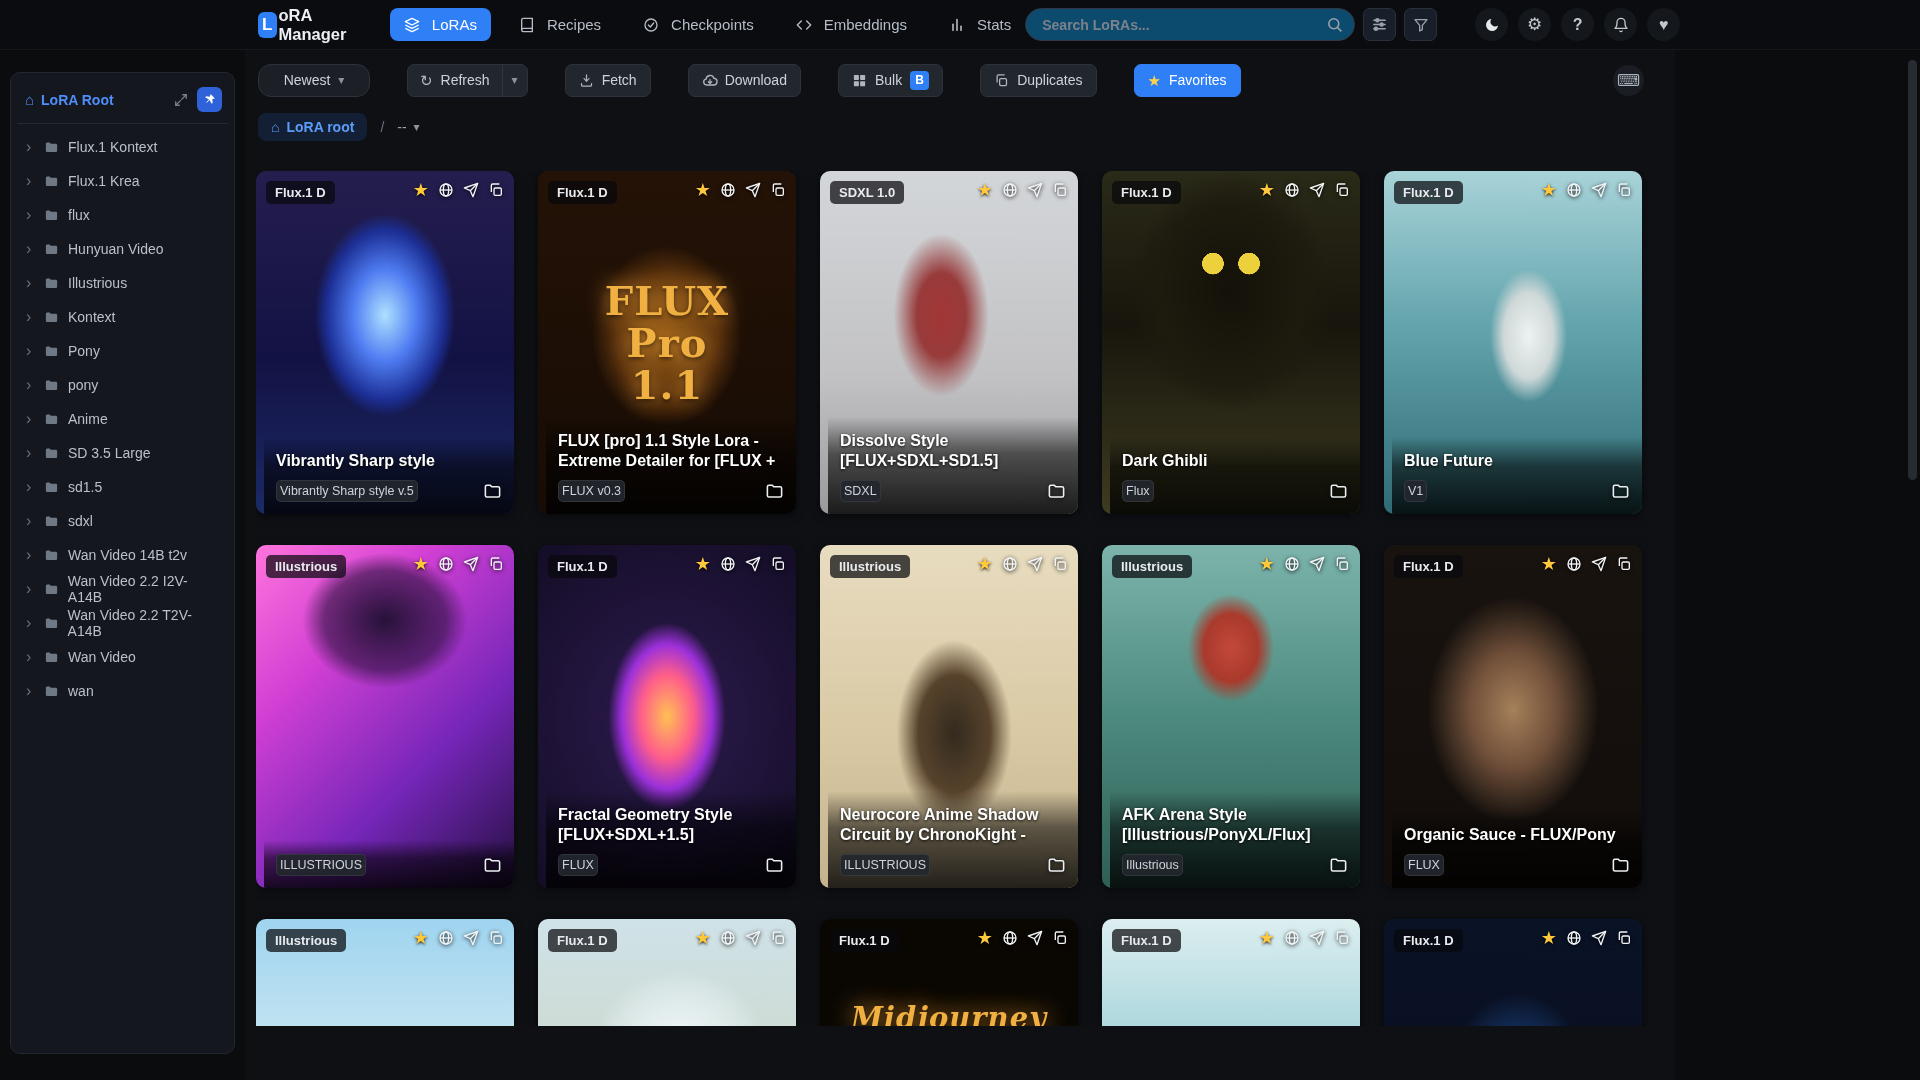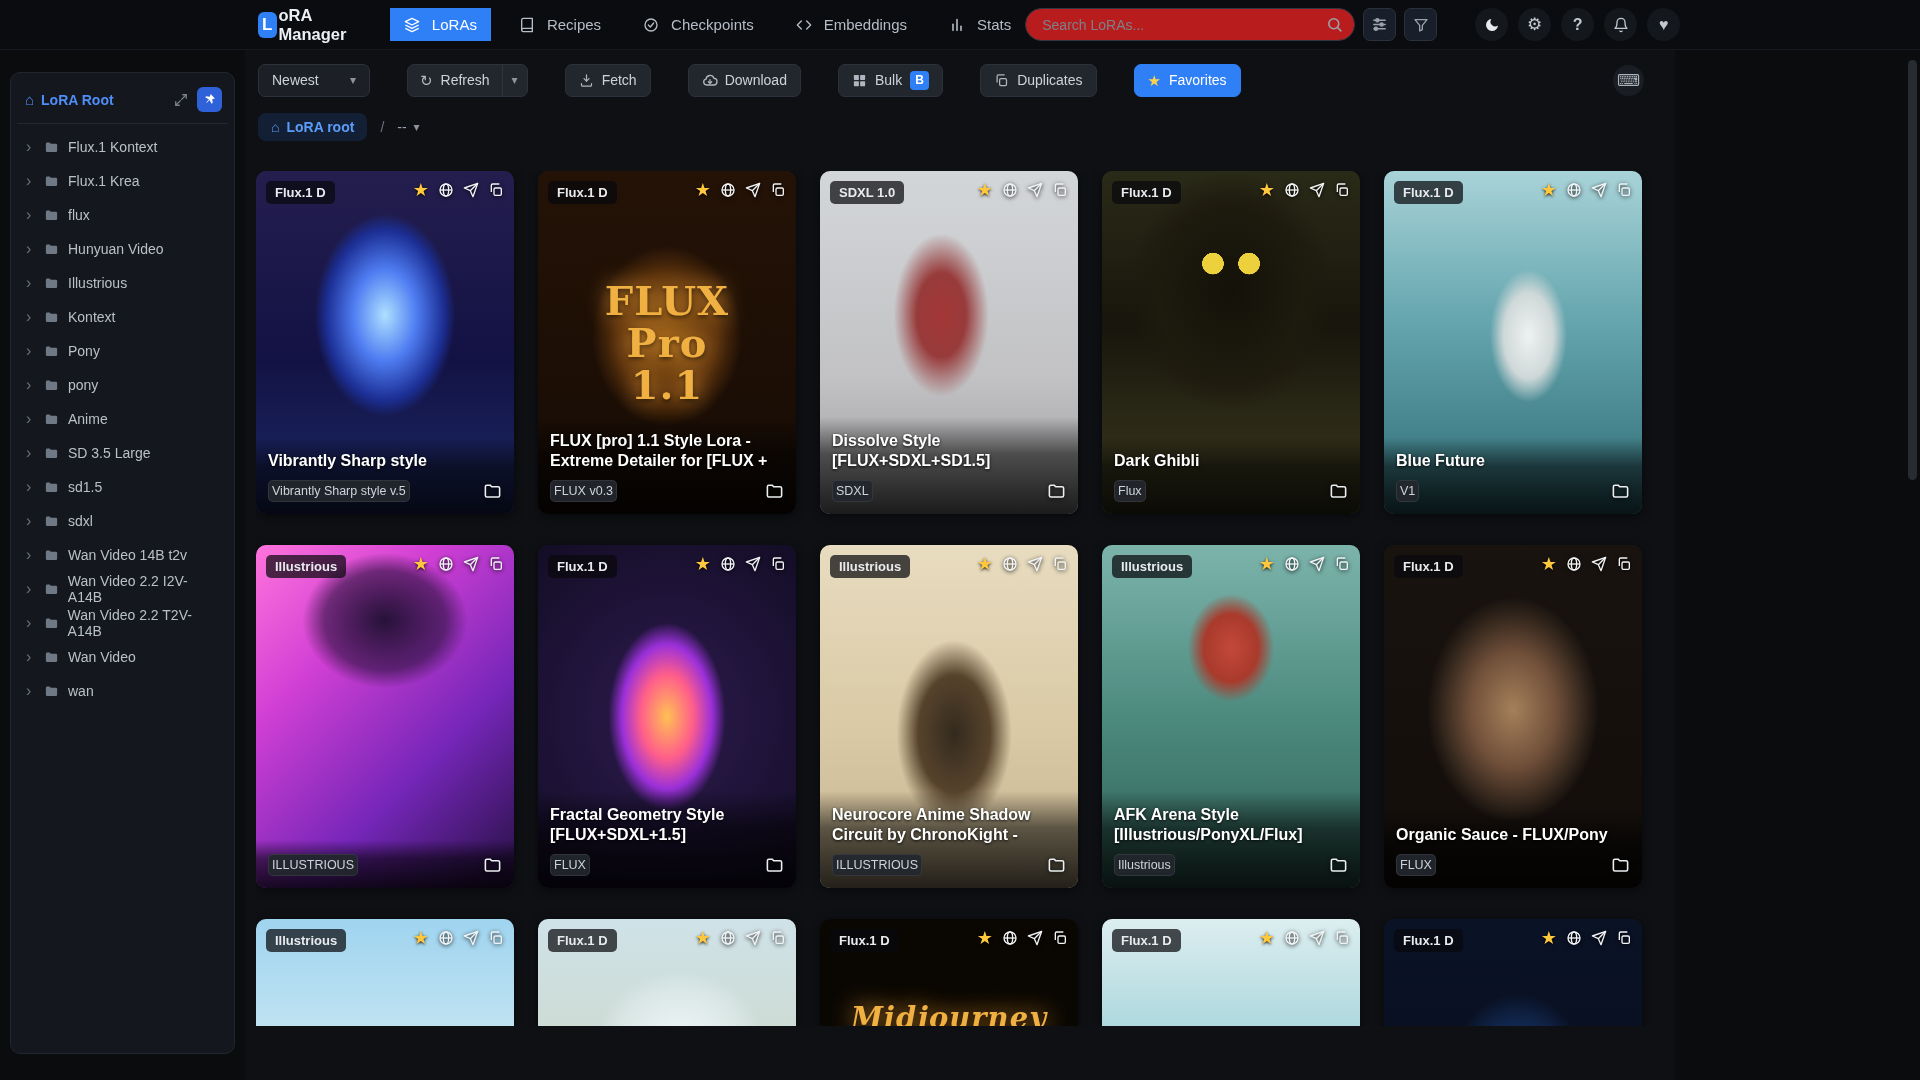--- a/index.html
+++ b/index.html
@@ -8,28 +8,28 @@
   svg { display:block; }
 
   
   .navbar { position:absolute; top:0; left:0; width:1920px; height:50px; background:#0a0c10;
             border-bottom:1px solid #15181d; display:flex; align-items:center; padding:0 258px; z-index:20; }
   .logo { display:flex; align-items:center; margin-right:36px; cursor:pointer; }
   .logo-badge { width:26px; height:26px; border-radius:6px; background:#2f7ff7; color:#fff; font-weight:700;
                 font-size:17px; display:flex; align-items:center; justify-content:center; }
   .logo-text { font-size:16.5px; font-weight:700; color:#eceff3; margin-left:2px; }
   .nav-items { display:flex; align-items:center; gap:14px; }
-  .nav-item { display:flex; align-items:center; gap:12px; padding:8px 14px; border-radius:0; color:#b6bdc6;
+  .nav-item { display:flex; align-items:center; gap:12px; padding:8px 14px; border-radius:8px; color:#b6bdc6;
               font-size:15px; cursor:pointer; text-decoration:none; }
   .nav-item.active { background:#2f7ff7; color:#fff; }
   .nicon { width:16px; height:16px; }
   .nav-right { margin-left:auto; display:flex; align-items:center; }
   .search-wrap { position:relative; width:330px; height:33px; }
-  .search-input { width:100%; height:100%; background:#b91c1c; border:1px solid #313843; border-radius:17px;
-                  color:#c6ccd4; font-size:14px; padding:0 38px 0 16px; outline:none; font-family:inherit; }
+  .search-input { width:100%; height:100%; background:#0c4a6e; border:1px solid #313843; border-radius:17px;
+                  color:#c6ccd4; font-size:14px; padding:0 38px 0 16px; outline:none; font-family:inherit;font-weight:bold; }
   .search-input::placeholder { color:#7b828c; }
   .search-icon { position:absolute; right:12px; top:8px; width:17px; height:17px; color:#9aa3ad; }
   .sq-btn { width:33px; height:33px; border-radius:7px; background:#191f2a; border:1px solid #2b313a;
             display:flex; align-items:center; justify-content:center; color:#9aa3ad; cursor:pointer; margin-left:8px; }
   .icon-cluster { display:flex; align-items:center; gap:10px; margin-left:38px; }
   .round-btn { width:33px; height:33px; border-radius:50%; background:#14181d; display:flex; align-items:center;
                justify-content:center; color:#c2c8d0; font-size:16px; cursor:pointer; }
   .round-btn .micon { width:16px; height:16px; color:#e8eaed; }
 
   
@@ -50,21 +50,21 @@
   .tree-chevron { color:#687078; font-size:16px; width:9px; line-height:1; }
   .tree-folder { color:#6f7885; }
 
   
   .toolbar { position:absolute; left:258px; top:63px; width:1386px; height:34px; display:flex;
              align-items:center; gap:37px; z-index:5; }
   .tbtn { height:33px; padding:0 13px; border-radius:7px; background:#22262d; border:1px solid #2c323b;
           color:#cdd3da; font-size:14px; display:flex; align-items:center; gap:8px; cursor:pointer; white-space:nowrap; }
   .ticon { width:15px; height:15px; color:#aeb6bf; }
   .tglyph { font-size:15px; color:#aeb6bf; line-height:1; }
-  .select-btn { background:#1c2026; min-width:112px; justify-content:space-between; }
+  .select-btn { background:#1c2026; min-width:112px; justify-content:center;border-radius:13px; }
   .caret { color:#8b939d; font-size:12px; line-height:1; }
   .split { display:flex; align-items:stretch; border-radius:7px; overflow:hidden; border:1px solid #2c323b;
            background:#22262d; height:33px; }
   .split-main { display:flex; align-items:center; gap:8px; padding:0 12px; font-size:14px; cursor:pointer; }
   .split-caret { display:flex; align-items:center; padding:0 9px; border-left:1px solid #30363f; cursor:pointer; }
   .bulk-badge { width:19px; height:19px; border-radius:4px; background:#2f7ff7; color:#fff; font-size:12px;
                 font-weight:700; display:flex; align-items:center; justify-content:center; }
   .tbtn.favorites { background:#2f7ff7; border-color:#2f7ff7; color:#fff; }
   .fav-star { color:#ffd24a; font-size:15px; line-height:1; }
   .kb-btn { margin-left:auto; width:31px; height:31px; border-radius:50%; background:#1a1e24; color:#aab2bc;
@@ -86,21 +86,21 @@
   .thumb-text { position:absolute; inset:0; display:flex; align-items:center; justify-content:center;
                 text-align:center; font-family:"DejaVu Serif","Liberation Serif",serif; font-weight:700;
                 color:#f0b042; font-size:40px; line-height:1.05; white-space:pre-line; letter-spacing:1px;
                 text-shadow:0 0 22px rgba(255,170,60,0.85), 0 2px 4px rgba(0,0,0,0.8); }
   .thumb-text.upper { align-items:flex-start; padding-top:84px; font-size:29px; font-style:italic; }
   .badge { position:absolute; top:10px; left:10px; background:rgba(8,8,12,0.72); color:#e8eaee; font-size:13px;
            font-weight:600; padding:4px 9px; border-radius:5px; }
   .card-icons { position:absolute; top:10px; right:10px; display:flex; align-items:center; gap:9px; }
   .star { color:#ffc83d; font-size:18px; line-height:1; text-shadow:0 1px 3px rgba(0,0,0,0.9); cursor:pointer; }
   .cicon { width:16px; height:16px; color:#f2f4f6; filter:drop-shadow(0 1px 2px rgba(0,0,0,0.85)); cursor:pointer; }
-  .overlay { position:absolute; left:0; right:0; bottom:0; padding:14px 12px 12px;
+  .overlay { position:absolute; left:8px; right:0; bottom:0; padding:14px 12px 12px;
              background:linear-gradient(180deg, rgba(0,0,0,0) 0%, rgba(0,0,0,0.55) 38%, rgba(0,0,0,0.82) 100%); }
   .title { color:#fff; font-weight:700; font-size:16px; line-height:1.25; margin-bottom:9px;
            text-shadow:0 1px 3px rgba(0,0,0,0.9); }
   .meta { display:flex; justify-content:space-between; align-items:center; }
   .tag { background:rgba(35,39,46,0.92); color:#cdd3da; font-size:12.5px; padding:3px 3px; border-radius:5px;
          border:1px solid rgba(255,255,255,0.08); }
   .folder { width:19px; height:19px; color:#eceff2; filter:drop-shadow(0 1px 2px rgba(0,0,0,0.85)); cursor:pointer; }
 
   
   .scroll-thumb { position:absolute; right:3px; top:60px; width:9px; height:420px; border-radius:5px;

